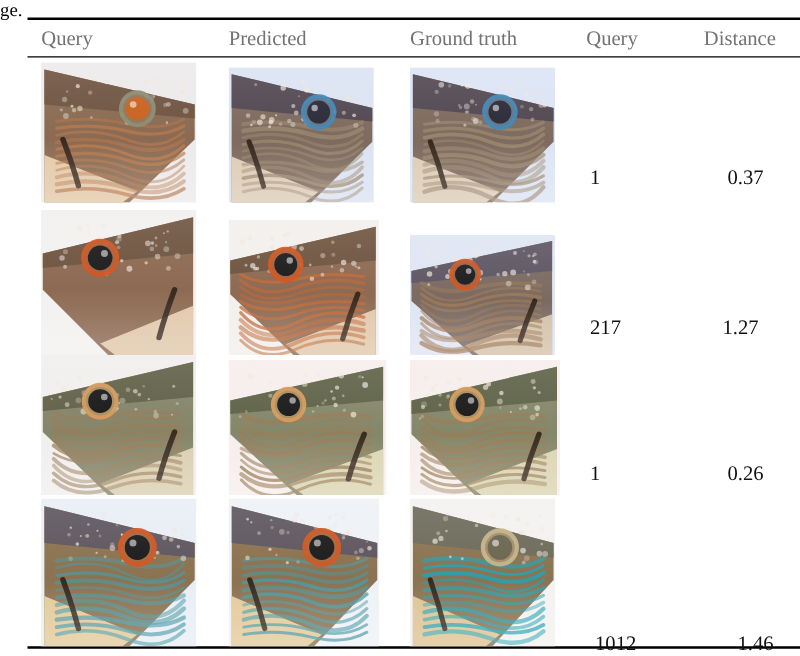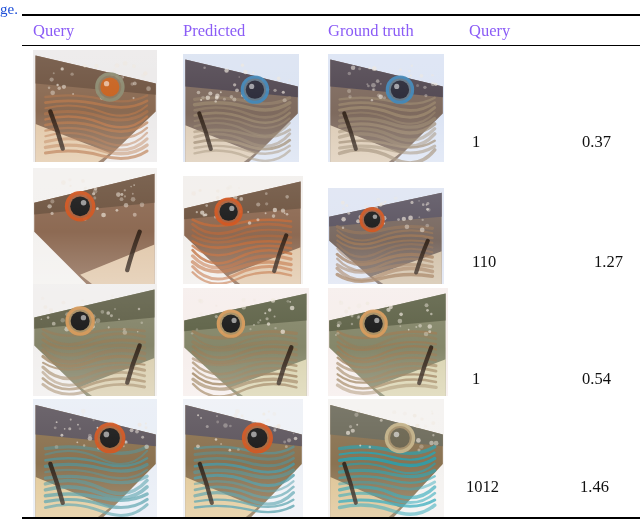--- a/index.html
+++ b/index.html
@@ -20,21 +20,21 @@
   .caption-tail {
     position: absolute;
     left: 0px;
     top: 0px;
     width: 22px;
     height: 18px;
     font-size: 15px;
     line-height: 18px;
     overflow: hidden;
     white-space: nowrap;
-    color: #1d4ed8;
+    color: #000000;
   }
 
   
   .table {
     position: absolute;
     left: 22px;
     top: 14px;
     width: 618px;
     height: 504px;
   }
@@ -54,21 +54,21 @@
     left: 0;
     top: 3px;
     width: 618px;
     height: 27px;
   }
   .hcell {
     position: absolute;
     font-size: 16.5px;
     line-height: 27px;
     white-space: nowrap;
-    color: #8b5cf6;
+    color: #737373;
   }
   .h-query   { left: 11px; }
   .h-pred    { left: 161px; }
   .h-gt      { left: 306px; }
   .h-rank    { left: 447px; }
   .h-dist    { left: 541px; }
 
   
   .rows {
     position: absolute;
@@ -100,41 +100,42 @@
     white-space: nowrap;
     color: #111;
   }
   .rank-cell { left: 450px; }
   .dist-cell { left: 560px; }
 
   
   .row-0 .numcell { top: 86px; }
   .row-1 .numcell { top: 86px; }
   .row-2 .numcell { top: 85px; }
-  .row-3 .numcell { top: 80px; }
-  .row-1 .dist-cell { left: 556px; margin-left: 16px; }
+  .row-3 .numcell { top: 108px; margin-left: 10px; }
+  .row-1 .dist-cell { left: 556px; }
   .row-3 .rank-cell { left: 444px; }
   .row-3 .dist-cell { left: 558px; text-align: right; }
 </style>
 </head>
 <body>
 
 <div class="caption-tail">ge.</div>
 
 <div class="table">
 
   <div class="rule top"></div>
   <div class="rule mid"></div>
   <div class="rule bottom"></div>
 
   <div class="header">
     <span class="hcell h-query">Query</span>
     <span class="hcell h-gt">Ground truth</span>
     <span class="hcell h-pred">Predicted</span>
     <span class="hcell h-rank">Query</span>
+    <span class="hcell h-dist">Distance</span>
   </div>
 
   <div class="rows" id="rows-container">
       <div class="row row-0">
         <div class="imgcell" style="left: 11px; top: 4px; width: 124px; height: 112px;">
           <svg width="124" height="112" viewBox="0 0 124 112" xmlns="http://www.w3.org/2000/svg" shape-rendering="geometricPrecision">
     <defs>
       <linearGradient id="g1" x1="0" y1="0" x2="0" y2="1">
         <stop offset="0%" stop-color="#ffffff" stop-opacity="0.10"></stop>
         <stop offset="55%" stop-color="#ffffff" stop-opacity="0"></stop>
@@ -591,21 +592,21 @@
 
     <circle cx="71.92" cy="31.68" r="12.648000000000001" fill="#d2551f" opacity="0.95"></circle>
     <circle cx="71.92" cy="31.68" r="9.792" fill="#7a6a62" opacity="0.55"></circle>
     <circle cx="71.92" cy="31.68" r="8.16" fill="#1d1d1d"></circle>
     <circle cx="69.06400000000001" cy="28.823999999999998" r="2.2848" fill="#ffffff" opacity="0.55"></circle>
 
     <rect x="0" y="0" width="116" height="96" fill="url(#g6)"></rect>
   </g>
   </svg>
         </div>
-        <span class="numcell rank-cell">110</span>
+        <span class="numcell rank-cell">217</span>
         <span class="numcell dist-cell">1.27</span>
       </div>
       <div class="row row-2">
         <div class="imgcell" style="left: 11px; top: 0px; width: 124px; height: 112px;">
           <svg width="124" height="112" viewBox="0 0 124 112" xmlns="http://www.w3.org/2000/svg" shape-rendering="geometricPrecision">
     <defs>
       <linearGradient id="g7" x1="0" y1="0" x2="0" y2="1">
         <stop offset="0%" stop-color="#ffffff" stop-opacity="0.10"></stop>
         <stop offset="55%" stop-color="#ffffff" stop-opacity="0"></stop>
         <stop offset="100%" stop-color="#ffffff" stop-opacity="0.22"></stop>
@@ -827,21 +828,21 @@
     <circle cx="74.4" cy="35.64" r="14.229000000000003" fill="#d79a5a" opacity="0.95"></circle>
     <circle cx="74.4" cy="35.64" r="11.016000000000002" fill="#85876a" opacity="0.55"></circle>
     <circle cx="74.4" cy="35.64" r="9.180000000000001" fill="#1a1a1a"></circle>
     <circle cx="71.18700000000001" cy="32.427" r="2.5704000000000007" fill="#ffffff" opacity="0.55"></circle>
 
     <rect x="0" y="0" width="120" height="108" fill="url(#g9)"></rect>
   </g>
   </svg>
         </div>
         <span class="numcell rank-cell">1</span>
-        <span class="numcell dist-cell">0.54</span>
+        <span class="numcell dist-cell">0.26</span>
       </div>
       <div class="row row-3">
         <div class="imgcell" style="left: 11px; top: 2px; width: 124px; height: 118px;">
           <svg width="124" height="118" viewBox="0 0 124 118" xmlns="http://www.w3.org/2000/svg" shape-rendering="geometricPrecision">
     <defs>
       <linearGradient id="g10" x1="0" y1="0" x2="0" y2="1">
         <stop offset="0%" stop-color="#ffffff" stop-opacity="0.10"></stop>
         <stop offset="55%" stop-color="#ffffff" stop-opacity="0"></stop>
         <stop offset="100%" stop-color="#ffffff" stop-opacity="0.22"></stop>
       </linearGradient>

